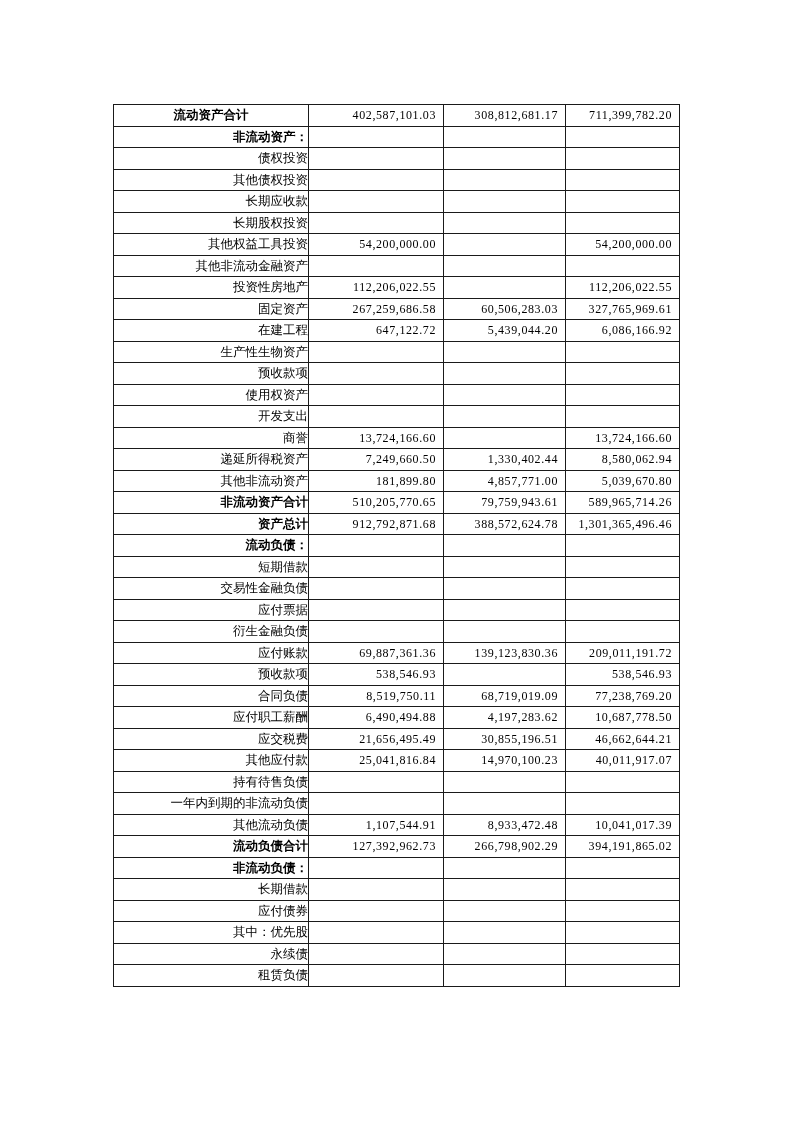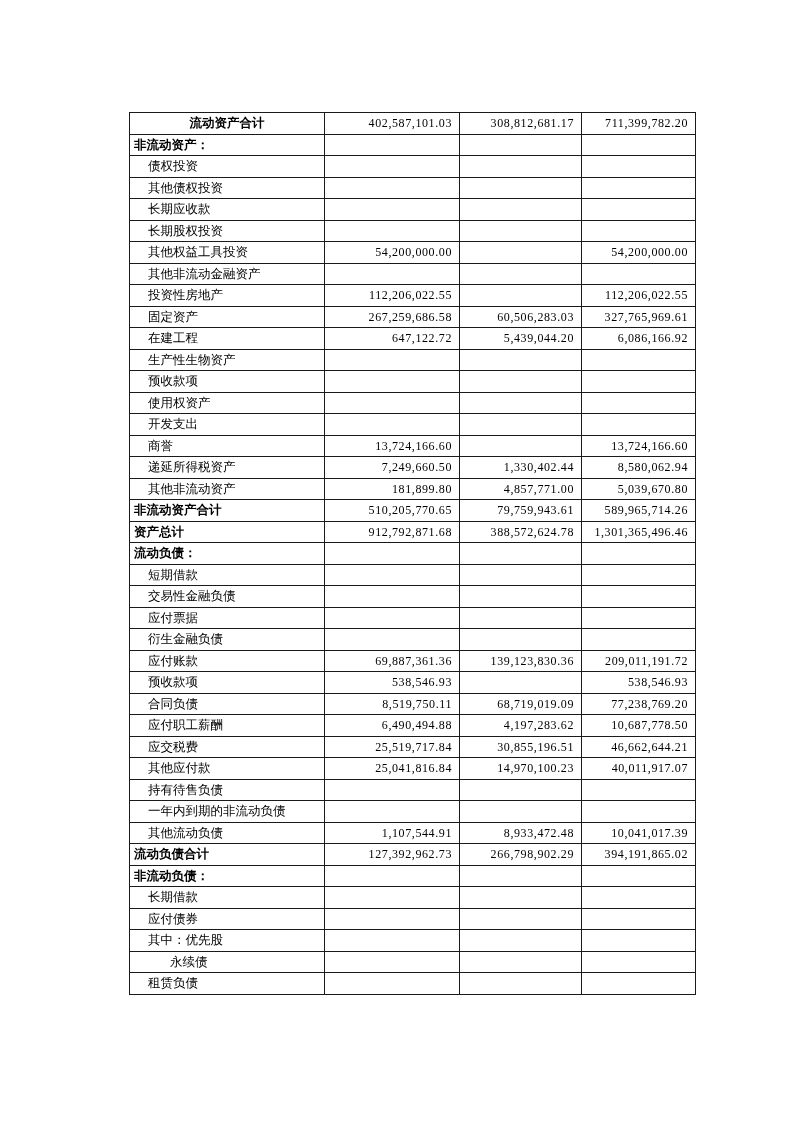--- a/index.html
+++ b/index.html
@@ -10,37 +10,36 @@
   body {
     width: 793px;
     height: 1122px;
     position: relative;
     font-family: "Liberation Serif", "DejaVu Serif", serif;
     color: #000000;
   }
   .sheet-table {
     position: absolute;
     left: 113px;
-    top: 112px;
+    top: 104px;
     width: 566px;
     border-collapse: collapse;
     table-layout: fixed;
-    margin-left: 16px;
   }
   .sheet-table td {
     border: 1px solid #1a1a1a;
     height: 20.5px;
     font-size: 12.5px;
     line-height: 20.5px;
     padding: 0;
     white-space: nowrap;
     overflow: hidden;
     vertical-align: middle;
   }
-  td.cell-label { text-align: left; }
+  td.cell-label { text-align: right; }
   td.cell-num {
     text-align: right;
     padding-right: 7px;
     letter-spacing: 0.6px;
     font-size: 12px;
   }
   
   tr.row-total_center td.cell-label {
     text-align: center;
     font-weight: bold;
@@ -238,21 +237,21 @@
     <td class="cell-num">77,238,769.20</td>
   </tr>
       <tr class="row-item">
     <td class="cell-label">应付职工薪酬</td>
     <td class="cell-num">6,490,494.88</td>
     <td class="cell-num">4,197,283.62</td>
     <td class="cell-num">10,687,778.50</td>
   </tr>
       <tr class="row-item">
     <td class="cell-label">应交税费</td>
-    <td class="cell-num">25,519,717.84</td>
+    <td class="cell-num">21,656,495.49</td>
     <td class="cell-num">30,855,196.51</td>
     <td class="cell-num">46,662,644.21</td>
   </tr>
       <tr class="row-item">
     <td class="cell-label">其他应付款</td>
     <td class="cell-num">25,041,816.84</td>
     <td class="cell-num">14,970,100.23</td>
     <td class="cell-num">40,011,917.07</td>
   </tr>
       <tr class="row-item">

